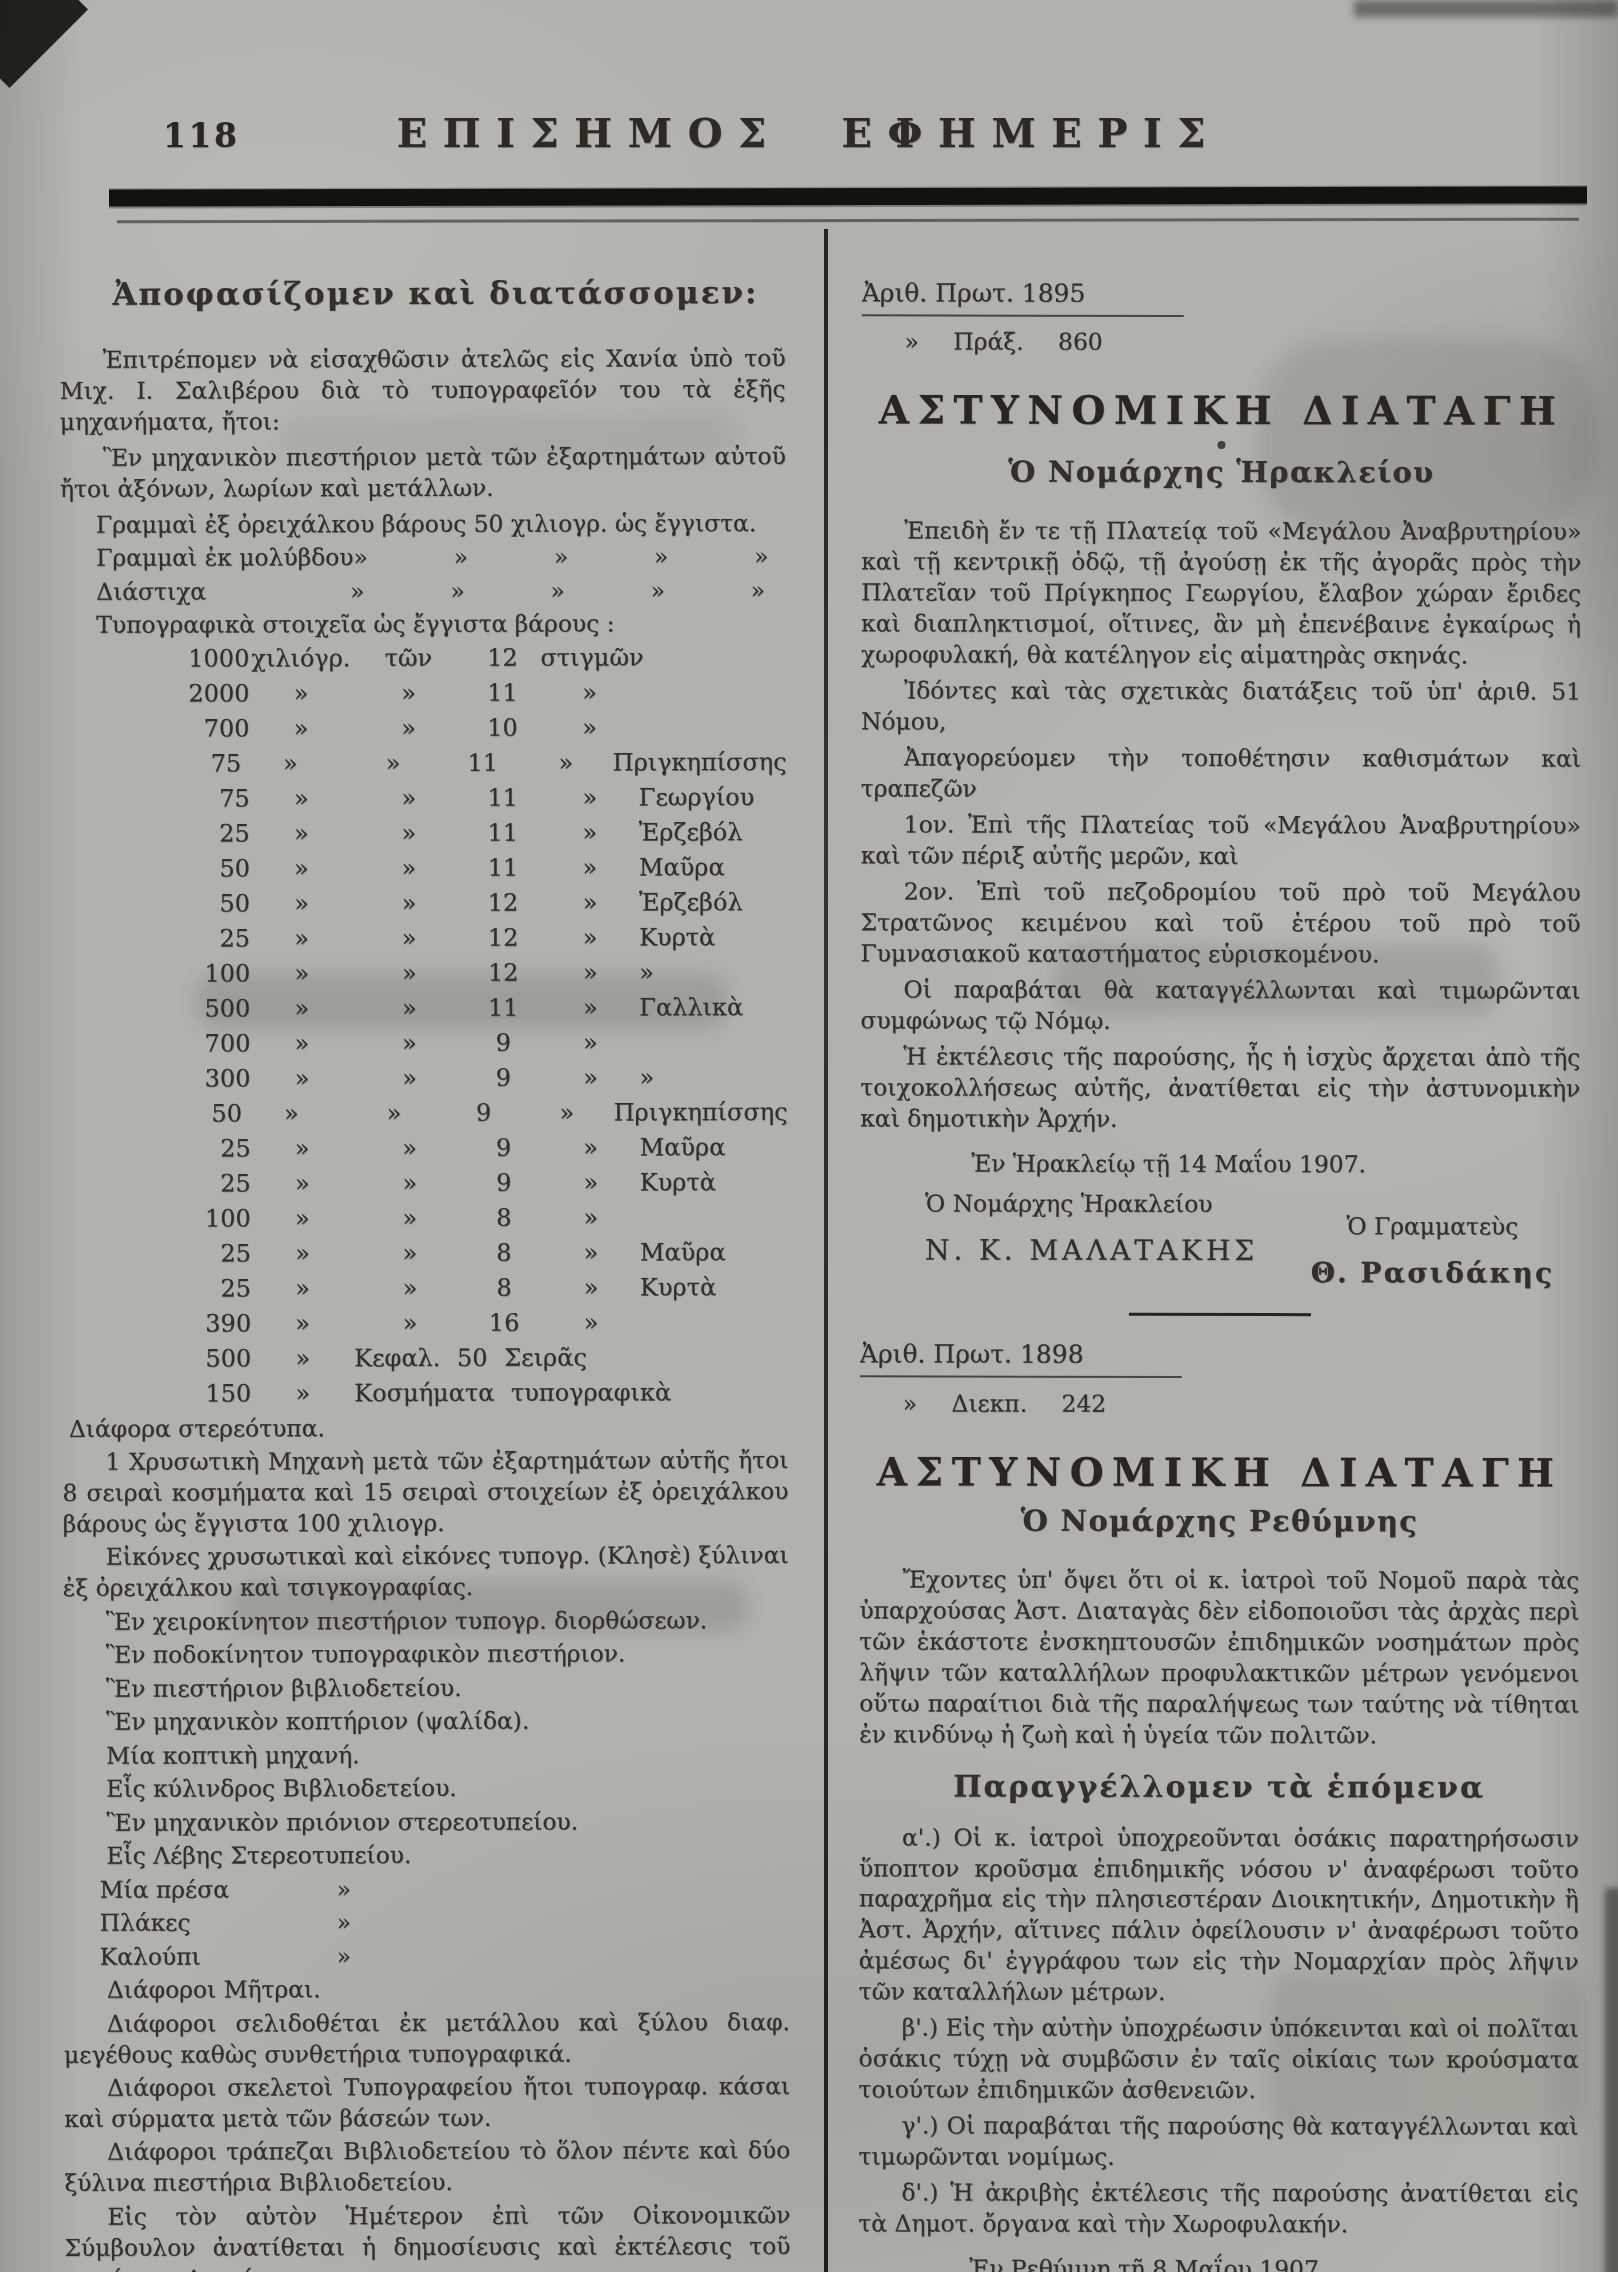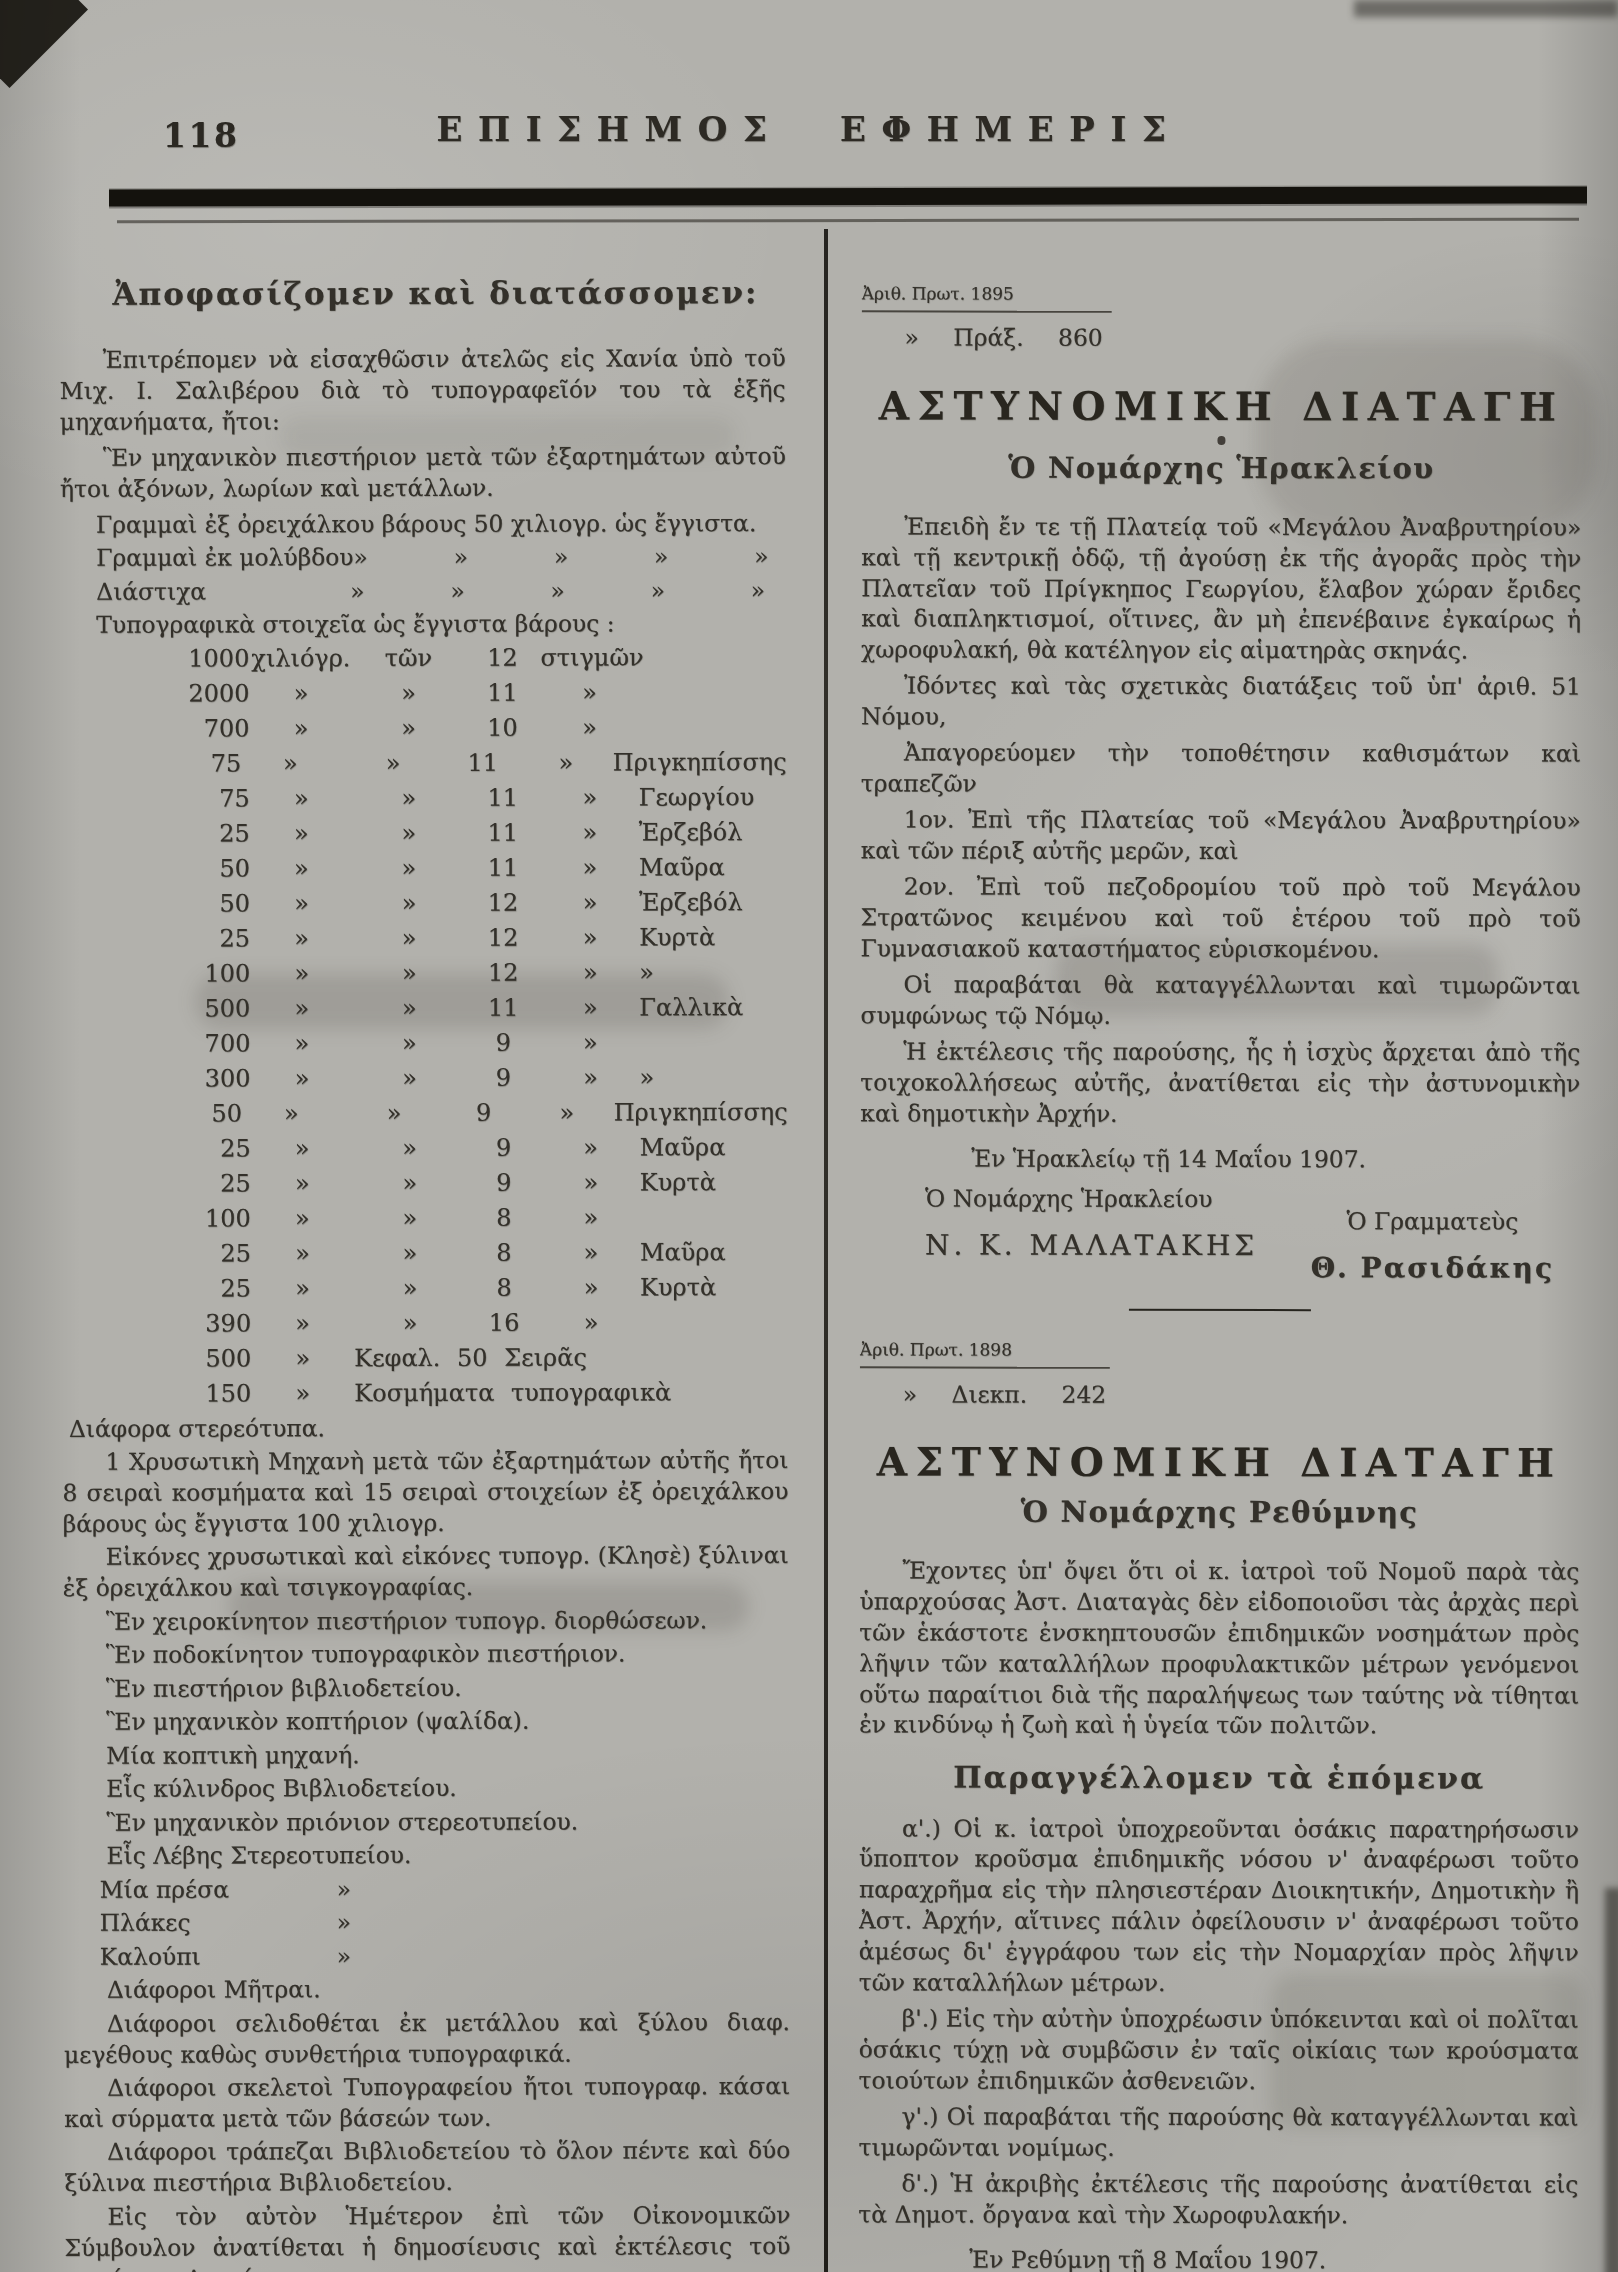--- a/index.html
+++ b/index.html
@@ -27,21 +27,21 @@
   .smear.s2{left:228px;top:1582px;width:521px;height:49px;}
   .smear.s3{left:1257px;top:339px;width:339px;height:195px;border-radius:78px;background:rgba(62,59,50,.12);}
   .smear.s4{left:1055px;top:944px;width:443px;height:72px;}
   .smear.s5{left:1270px;top:1973px;width:313px;height:156px;background:rgba(62,59,50,.13);}
   .smear.s6{left:280px;top:417px;width:456px;height:39px;background:rgba(62,59,50,.08);}
 
   
   .pagenum{position:absolute;left:163px;top:116px;font-size:33px;font-weight:700;letter-spacing:2.6px;color:#2b2822;}
   .masthead{
     position:absolute;left:0;right:0;top:109px;text-align:center;
-    font-size:34px;font-weight:600;letter-spacing:15.6px;word-spacing:30px;color:#2d2a24;
+    font-size:40px;font-weight:600;letter-spacing:15.6px;word-spacing:30px;color:#2d2a24;
   }
   .rule-thick{position:absolute;left:109px;right:31px;top:188px;height:17px;background:#14120d;
     box-shadow:0 2px 0 rgba(20,18,13,.35), 0 -1.3px 0 rgba(20,18,13,.25);transform:rotate(-0.12deg);}
   .rule-thin{position:absolute;left:117px;right:39px;top:219px;height:2.6px;background:rgba(32,30,24,.55);transform:rotate(-0.1deg);}
   .coldivider{position:absolute;left:824px;top:229px;bottom:0;width:3.9px;
     background:linear-gradient(180deg,#262420,#35332c 30%,#2a2823 70%,#201e19);}
 
   
   .col{position:absolute;top:273px;bottom:0;overflow:hidden;font-size:23.4px;line-height:1.32;}
   .col.left{left:62px;width:726px;transform:rotate(-0.15deg);}
@@ -68,21 +68,21 @@
   .tn{flex:1;text-align:left;}
   .tx{text-align:left;white-space:nowrap;word-spacing:9px;}
 
   .tabline2{display:flex;margin:0 0 2.6px;}
   .tabline2 .tl-label{min-width:273px;text-indent:36px;}
 
   .dateline{text-indent:111px;margin:14.3px 0 6.5px;white-space:nowrap;}
 
   
   .refblock{margin:3.9px 0 6.5px;}
-  .ref1{display:inline-block;font-size:17px;border-bottom:2px solid rgba(45,42,36,.8);padding:0 98px 5.2px 0;white-space:nowrap;}
+  .ref1{display:inline-block;font-size:25px;border-bottom:2px solid rgba(45,42,36,.8);padding:0 98px 5.2px 0;white-space:nowrap;}
   .ref2{margin-top:10.4px;padding-left:43px;word-spacing:27px;white-space:nowrap;}
   .sechead{font-size:39px;font-weight:600;letter-spacing:8.5px;text-align:center;margin:27px 0 3.9px;color:#29261f;}
   .orn{width:8.5px;height:8.5px;background:rgba(47,44,38,.85);border-radius:50%;margin:2.6px auto 3.9px;}
   .subhead{font-size:29px;font-weight:700;letter-spacing:1.3px;text-align:center;margin:3.9px 0 25px;}
   .midhead{font-size:30px;font-weight:700;letter-spacing:2px;text-align:center;margin:17px 0 15.6px;}
   .sigrow{display:flex;justify-content:space-between;margin:9px 0 17px;}
   .sigL{padding-left:65px;}
   .sigR{padding-right:26px;margin-top:22px;text-align:center;}
   .sig-title{font-size:23.4px;}
   .sig-name{margin-top:13px;font-size:28px;letter-spacing:3.9px;}

